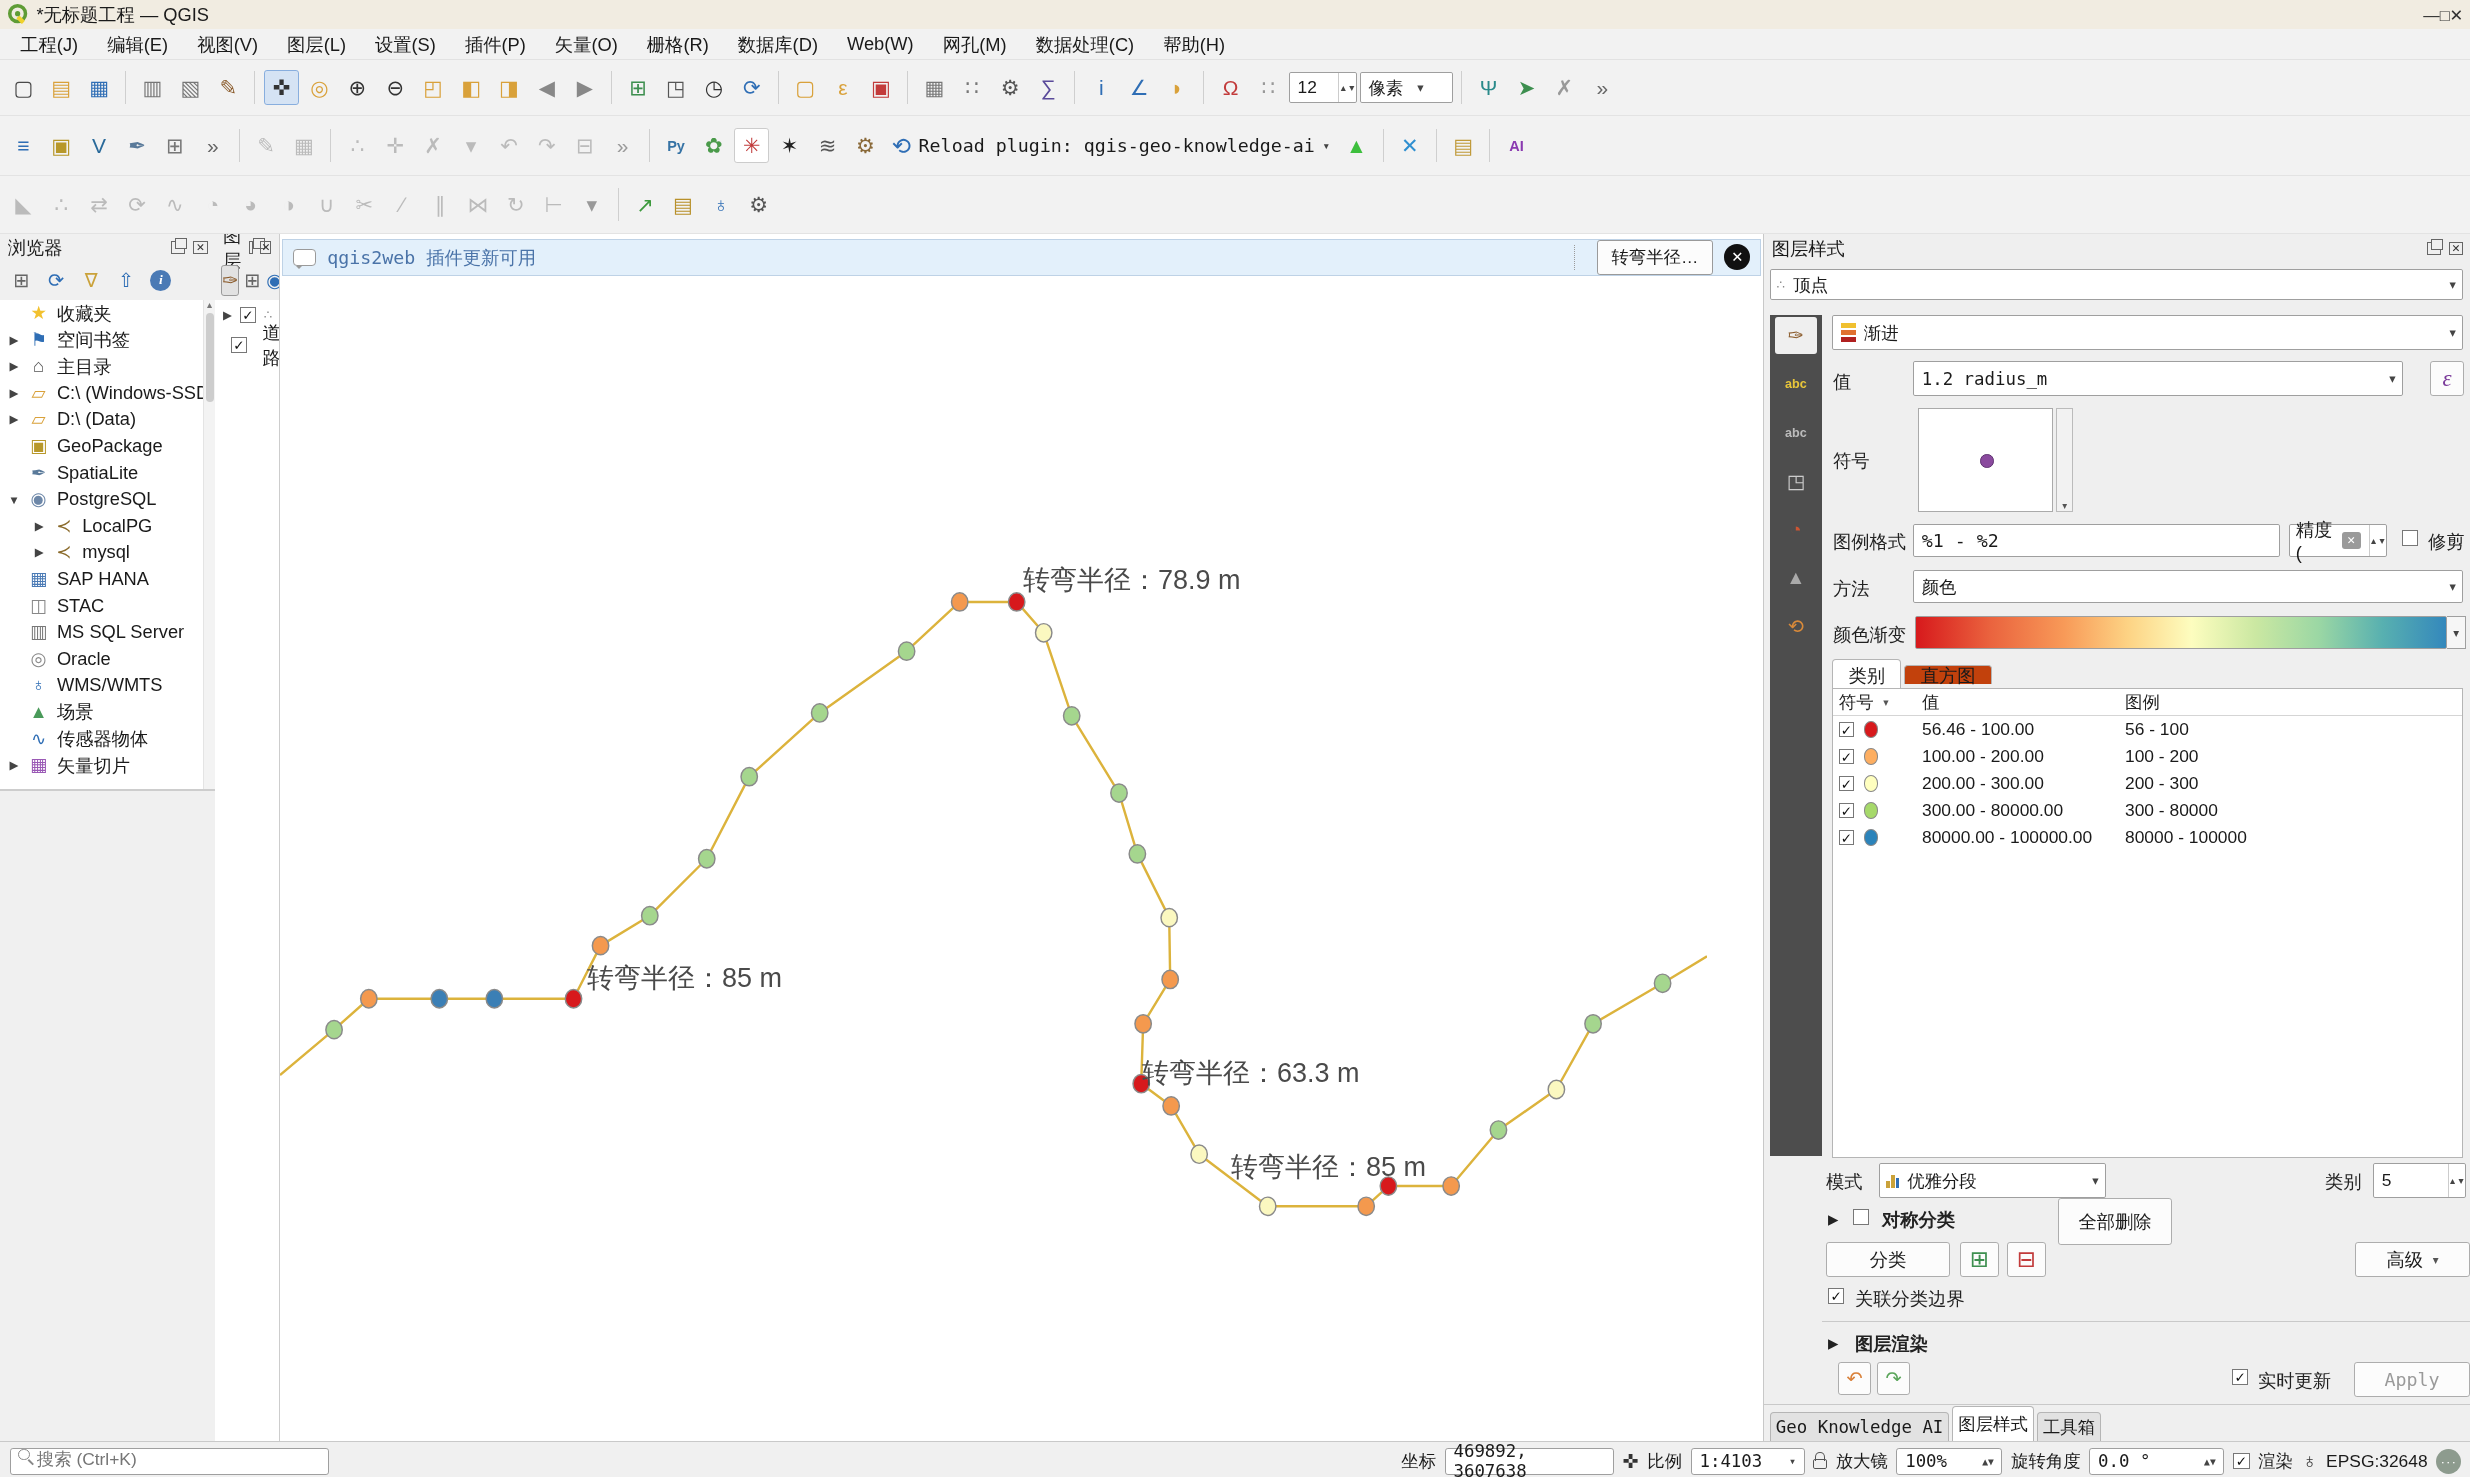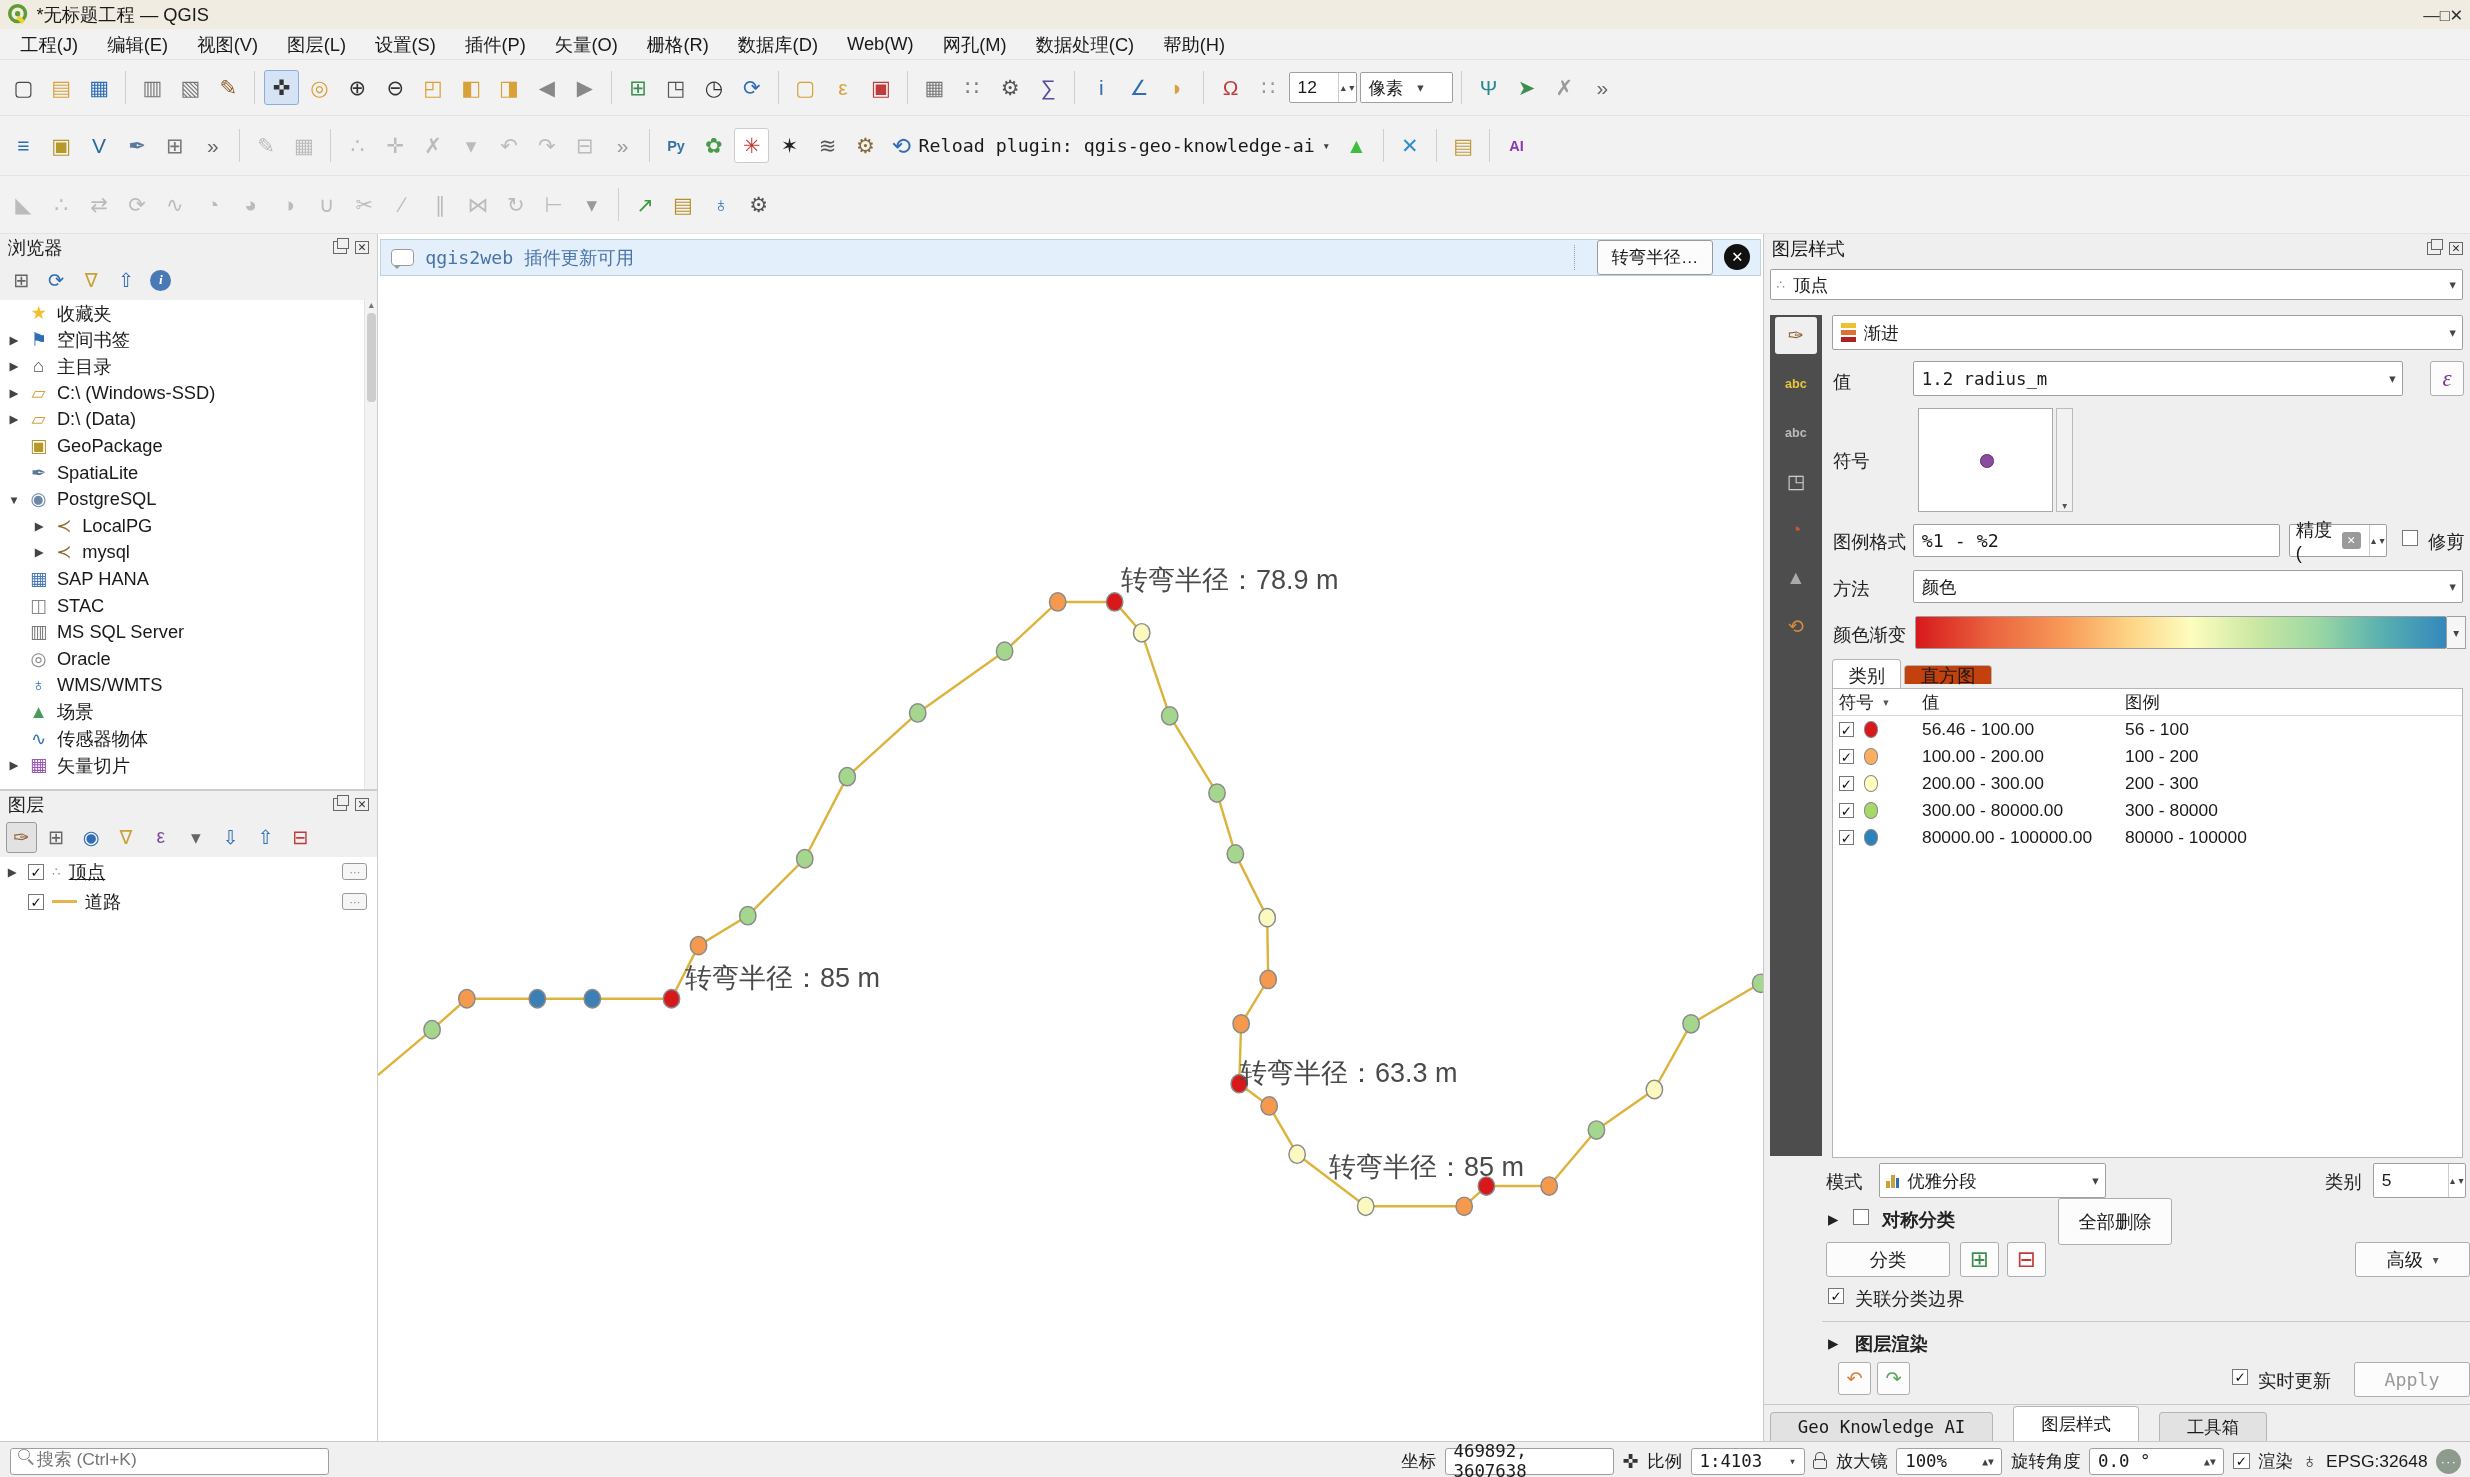--- a/index.html
+++ b/index.html
@@ -23,21 +23,21 @@
   .tsep{width:1px;height:33px;background:#cfcfcf;margin:0 5.8px;flex:0 0 auto}
   .combo,.spin{display:flex;align-items:center;background:#fff;border:1px solid #9f9f9f;border-radius:1.9px;height:31px;font-size:17.4px}
   .combo .val{padding:0 7.7px;white-space:nowrap}
   .combo .arr{width:19.3px;text-align:center;color:#444;font-size:12.6px}
   .spin .val{padding:0 7.7px;flex:1}
   .spin .arrs{width:17.4px;display:flex;flex-direction:column;align-items:center;justify-content:center;font-size:8.7px;color:#444;border-left:1px solid #ccc;height:100%}
   .flatcombo{display:flex;align-items:center;gap:7.7px;padding:0 5.8px;font-size:18.3px;font-family:"DejaVu Sans Mono",monospace}
   .flatcombo .arr{font-size:12.6px;color:#444}
   
   .main{display:flex;height:1207px;background:#d8d8d8}
-  .leftdocks{width:378px;display:flex;flex-direction:column;background:#f0f0f0;border-right:1.9px solid #cdcdcd}
+  .leftdocks{width:280px;display:flex;flex-direction:row;background:#f0f0f0;border-right:1.9px solid #cdcdcd}
   .panel{display:flex;flex-direction:column;overflow:hidden}
   #browser-panel{height:557px;border-bottom:2.9px solid #cdcdcd}
   #layers-panel{flex:1}
   .panel-h{height:27px;display:flex;align-items:center;padding:0 7.7px;font-size:18.3px;color:#222}
   .panel-h .spacer{flex:1}
   .wicon{width:14.5px;height:12.6px;border:1px solid #666;margin-left:7.7px;position:relative}
   .wicon.float::after{content:"";position:absolute;left:2.9px;top:-3.9px;width:10.6px;height:8.7px;border:1px solid #666;background:#f0f0f0}
   .wicon.close{border:1px solid #666;font-size:10.6px;line-height:10.6px;text-align:center;color:#333}
   .panel-tools{display:flex;gap:3.9px;padding:3.9px 5.8px;align-items:center}
   .pti{width:31px;height:31px;display:flex;align-items:center;justify-content:center;font-size:19.3px;border-radius:2.9px;border:1px solid transparent}
@@ -84,21 +84,21 @@
   .tablearea{background:#fff;border:1px solid #b5b5b5;overflow:hidden}
   .srow{display:flex;align-items:center;height:27px;font-size:17.4px;gap:0}
   .srow.head{border-bottom:1px solid #d5d5d5;color:#222}
   .scol1{width:89px;display:flex;align-items:center;gap:9.7px;padding-left:5.8px}
   .scol2{width:203px}
   .scol3{flex:1}
   .dot{width:14.5px;height:16.4px;border-radius:50%;border:1.4px solid #888}
   .btn{display:inline-flex;align-items:center;justify-content:center;background:#fcfcfc;border:1px solid #adadad;border-radius:2.9px;font-size:18.3px}
   .undo-btn{width:33px;height:33px;font-size:19.3px}
   .btabs{left:0;right:0;bottom:0;height:37px;display:flex;align-items:flex-end;padding-left:5.8px;background:#efefef;border-top:1px solid #c9c9c9}
-  .btab{height:29px;display:flex;align-items:center;padding:0 27px;border:1px solid #b5b5b5;border-bottom:none;border-radius:3.9px 3.9px 0 0;background:#e2e2e2;margin-right:20px;font-size:17.4px;font-family:"DejaVu Sans Mono",monospace;white-space:nowrap}
+  .btab{height:29px;display:flex;align-items:center;padding:0 5px;border:1px solid #b5b5b5;border-bottom:none;border-radius:3.9px 3.9px 0 0;background:#e2e2e2;margin-right:3px;font-size:17.4px;font-family:"DejaVu Sans Mono",monospace;white-space:nowrap}
   .btab.act{background:#fff;height:35px}
   
   .statusbar{height:39px;background:#f0f0f0;border-top:1px solid #c9c9c9;display:flex;align-items:center;padding:0 9.7px;gap:8.7px;font-size:17.4px}
   .search{width:319px;height:27px;background:#fff;border:1px solid #9f9f9f;border-radius:2.9px;display:flex;align-items:flex-start;padding:0 7.7px;gap:6.8px}
   .search input{border:none;outline:none;flex:1;font-size:17.4px;font-family:inherit;color:#333;background:transparent}
   .mag{width:11.6px;height:11.6px;border:1.9px solid #888;border-radius:50%;position:relative;flex:0 0 auto}
   .mag::after{content:"";position:absolute;left:9.7px;top:9.7px;width:6.8px;height:1.9px;background:#888;transform:rotate(45deg);transform-origin:0 0}
   .sb-input{height:27px;background:#fff;border:1px solid #9f9f9f;border-radius:2.9px;display:flex;align-items:center;padding:0 7.7px;font-family:"DejaVu Sans Mono",monospace}
   .lock{width:13.5px;height:10.6px;border:1.9px solid #555;border-radius:1.9px;position:relative;margin-top:5.8px}
   .lock::before{content:"";position:absolute;top:-7.7px;left:1px;width:7.7px;height:7.7px;border:1.9px solid #555;border-bottom:none;border-radius:4.8px 4.8px 0 0}

